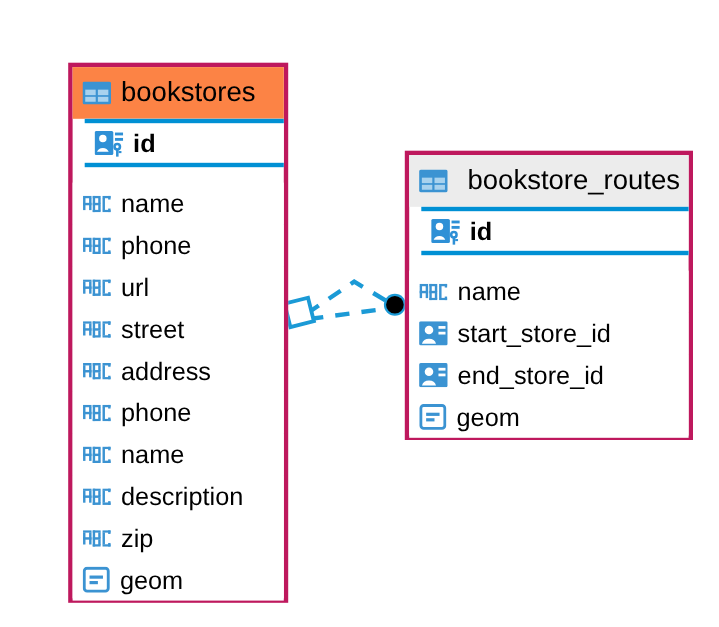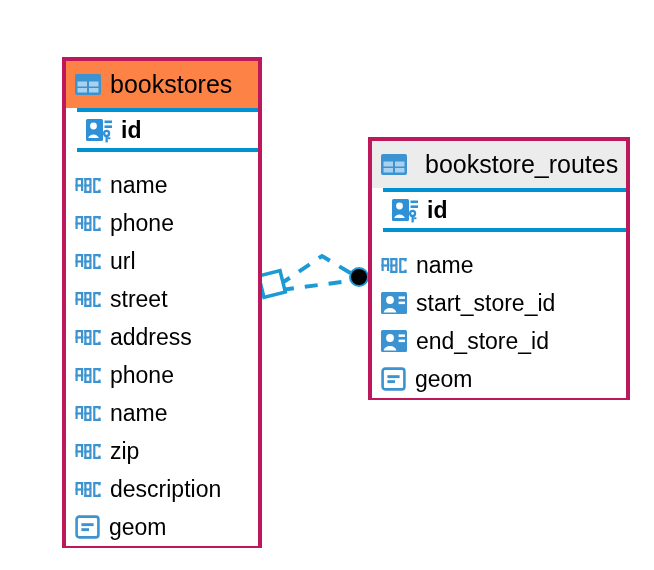--- a/index.html
+++ b/index.html
@@ -347,46 +347,46 @@
               <rect x="14.3" y="2" width="2.2" height="5"></rect>
                 <rect x="14.3" y="8.4" width="2.2" height="5"></rect>
               <rect x="18.2" y="0" width="7.3" height="2.2"></rect>
                 <rect x="18.2" y="12.8" width="7.3" height="2.2"></rect>
               <rect x="18.2" y="2" width="2.2" height="11"></rect>
               <rect x="23.3" y="0" width="2.2" height="3.4"></rect>
                 <rect x="23.3" y="11.6" width="2.2" height="3.4"></rect>
             </g>
           </svg>
         </span>
+        <span class="field-label">description</span>
+      </div>
+
+      <div class="field-row">
+        <span class="icon icon-abc">
+          <svg viewBox="0 0 26 15" width="26" height="15">
+            <g fill="#3b93d2">
+              <rect x="0.5" y="2" width="2.2" height="11"></rect>
+                <rect x="6" y="2" width="2.2" height="11"></rect>
+              <rect x="0.5" y="0" width="7.7" height="2.2"></rect>
+                <rect x="0.5" y="6.4" width="7.7" height="2.2"></rect>
+              <rect x="9.3" y="0" width="2.2" height="15"></rect>
+              <rect x="9.3" y="0" width="7.2" height="2.2"></rect>
+                <rect x="9.3" y="6.4" width="7.2" height="2.2"></rect>
+              <rect x="9.3" y="12.8" width="7.2" height="2.2"></rect>
+              <rect x="14.3" y="2" width="2.2" height="5"></rect>
+                <rect x="14.3" y="8.4" width="2.2" height="5"></rect>
+              <rect x="18.2" y="0" width="7.3" height="2.2"></rect>
+                <rect x="18.2" y="12.8" width="7.3" height="2.2"></rect>
+              <rect x="18.2" y="2" width="2.2" height="11"></rect>
+              <rect x="23.3" y="0" width="2.2" height="3.4"></rect>
+                <rect x="23.3" y="11.6" width="2.2" height="3.4"></rect>
+            </g>
+          </svg>
+        </span>
         <span class="field-label">zip</span>
-      </div>
-
-      <div class="field-row">
-        <span class="icon icon-abc">
-          <svg viewBox="0 0 26 15" width="26" height="15">
-            <g fill="#3b93d2">
-              <rect x="0.5" y="2" width="2.2" height="11"></rect>
-                <rect x="6" y="2" width="2.2" height="11"></rect>
-              <rect x="0.5" y="0" width="7.7" height="2.2"></rect>
-                <rect x="0.5" y="6.4" width="7.7" height="2.2"></rect>
-              <rect x="9.3" y="0" width="2.2" height="15"></rect>
-              <rect x="9.3" y="0" width="7.2" height="2.2"></rect>
-                <rect x="9.3" y="6.4" width="7.2" height="2.2"></rect>
-              <rect x="9.3" y="12.8" width="7.2" height="2.2"></rect>
-              <rect x="14.3" y="2" width="2.2" height="5"></rect>
-                <rect x="14.3" y="8.4" width="2.2" height="5"></rect>
-              <rect x="18.2" y="0" width="7.3" height="2.2"></rect>
-                <rect x="18.2" y="12.8" width="7.3" height="2.2"></rect>
-              <rect x="18.2" y="2" width="2.2" height="11"></rect>
-              <rect x="23.3" y="0" width="2.2" height="3.4"></rect>
-                <rect x="23.3" y="11.6" width="2.2" height="3.4"></rect>
-            </g>
-          </svg>
-        </span>
-        <span class="field-label">description</span>
       </div>
 
       <div class="field-row">
         <span class="icon icon-geom">
           <svg viewBox="0 0 25 24" width="25" height="24">
             <rect x="1.6" y="1.6" width="21.8" height="20.8" rx="2.6" fill="#ffffff" stroke="#3b93d2" stroke-width="2.6"></rect>
             <rect x="6.4" y="8.2" width="12.2" height="2.9" fill="#3b93d2"></rect>
             <rect x="6.4" y="13.2" width="7.6" height="2.9" fill="#3b93d2"></rect>
           </svg>
         </span>

